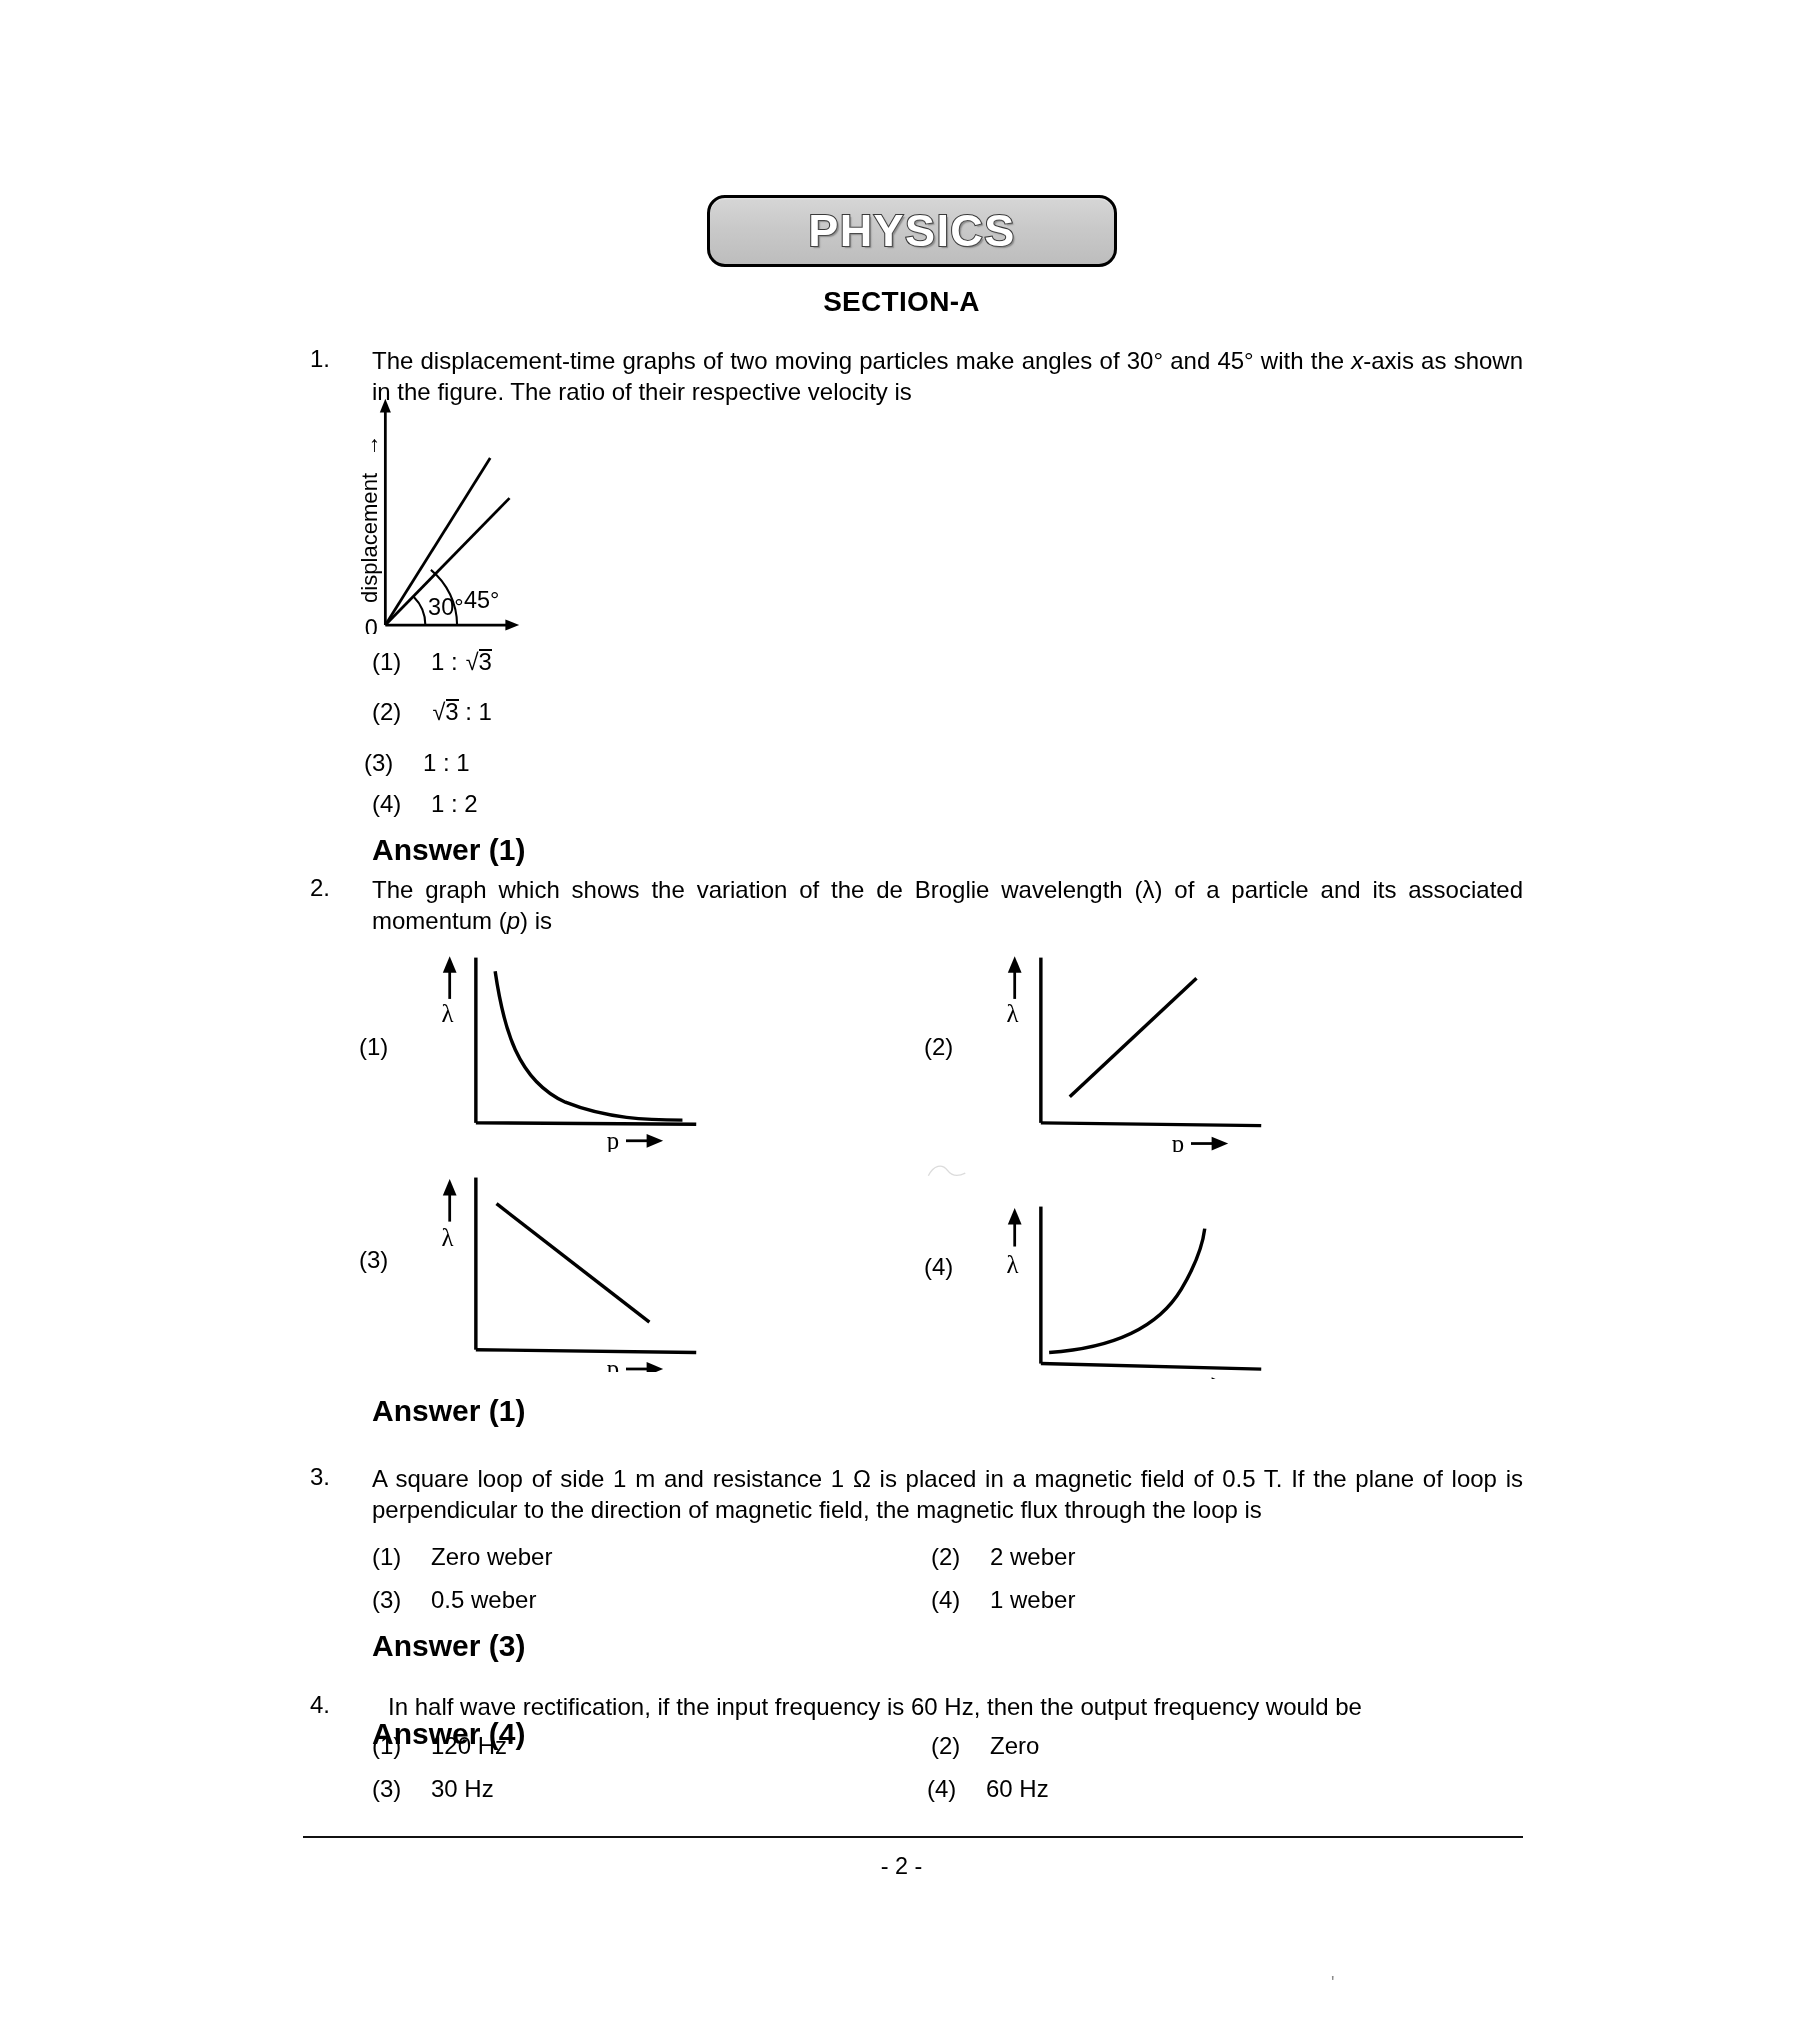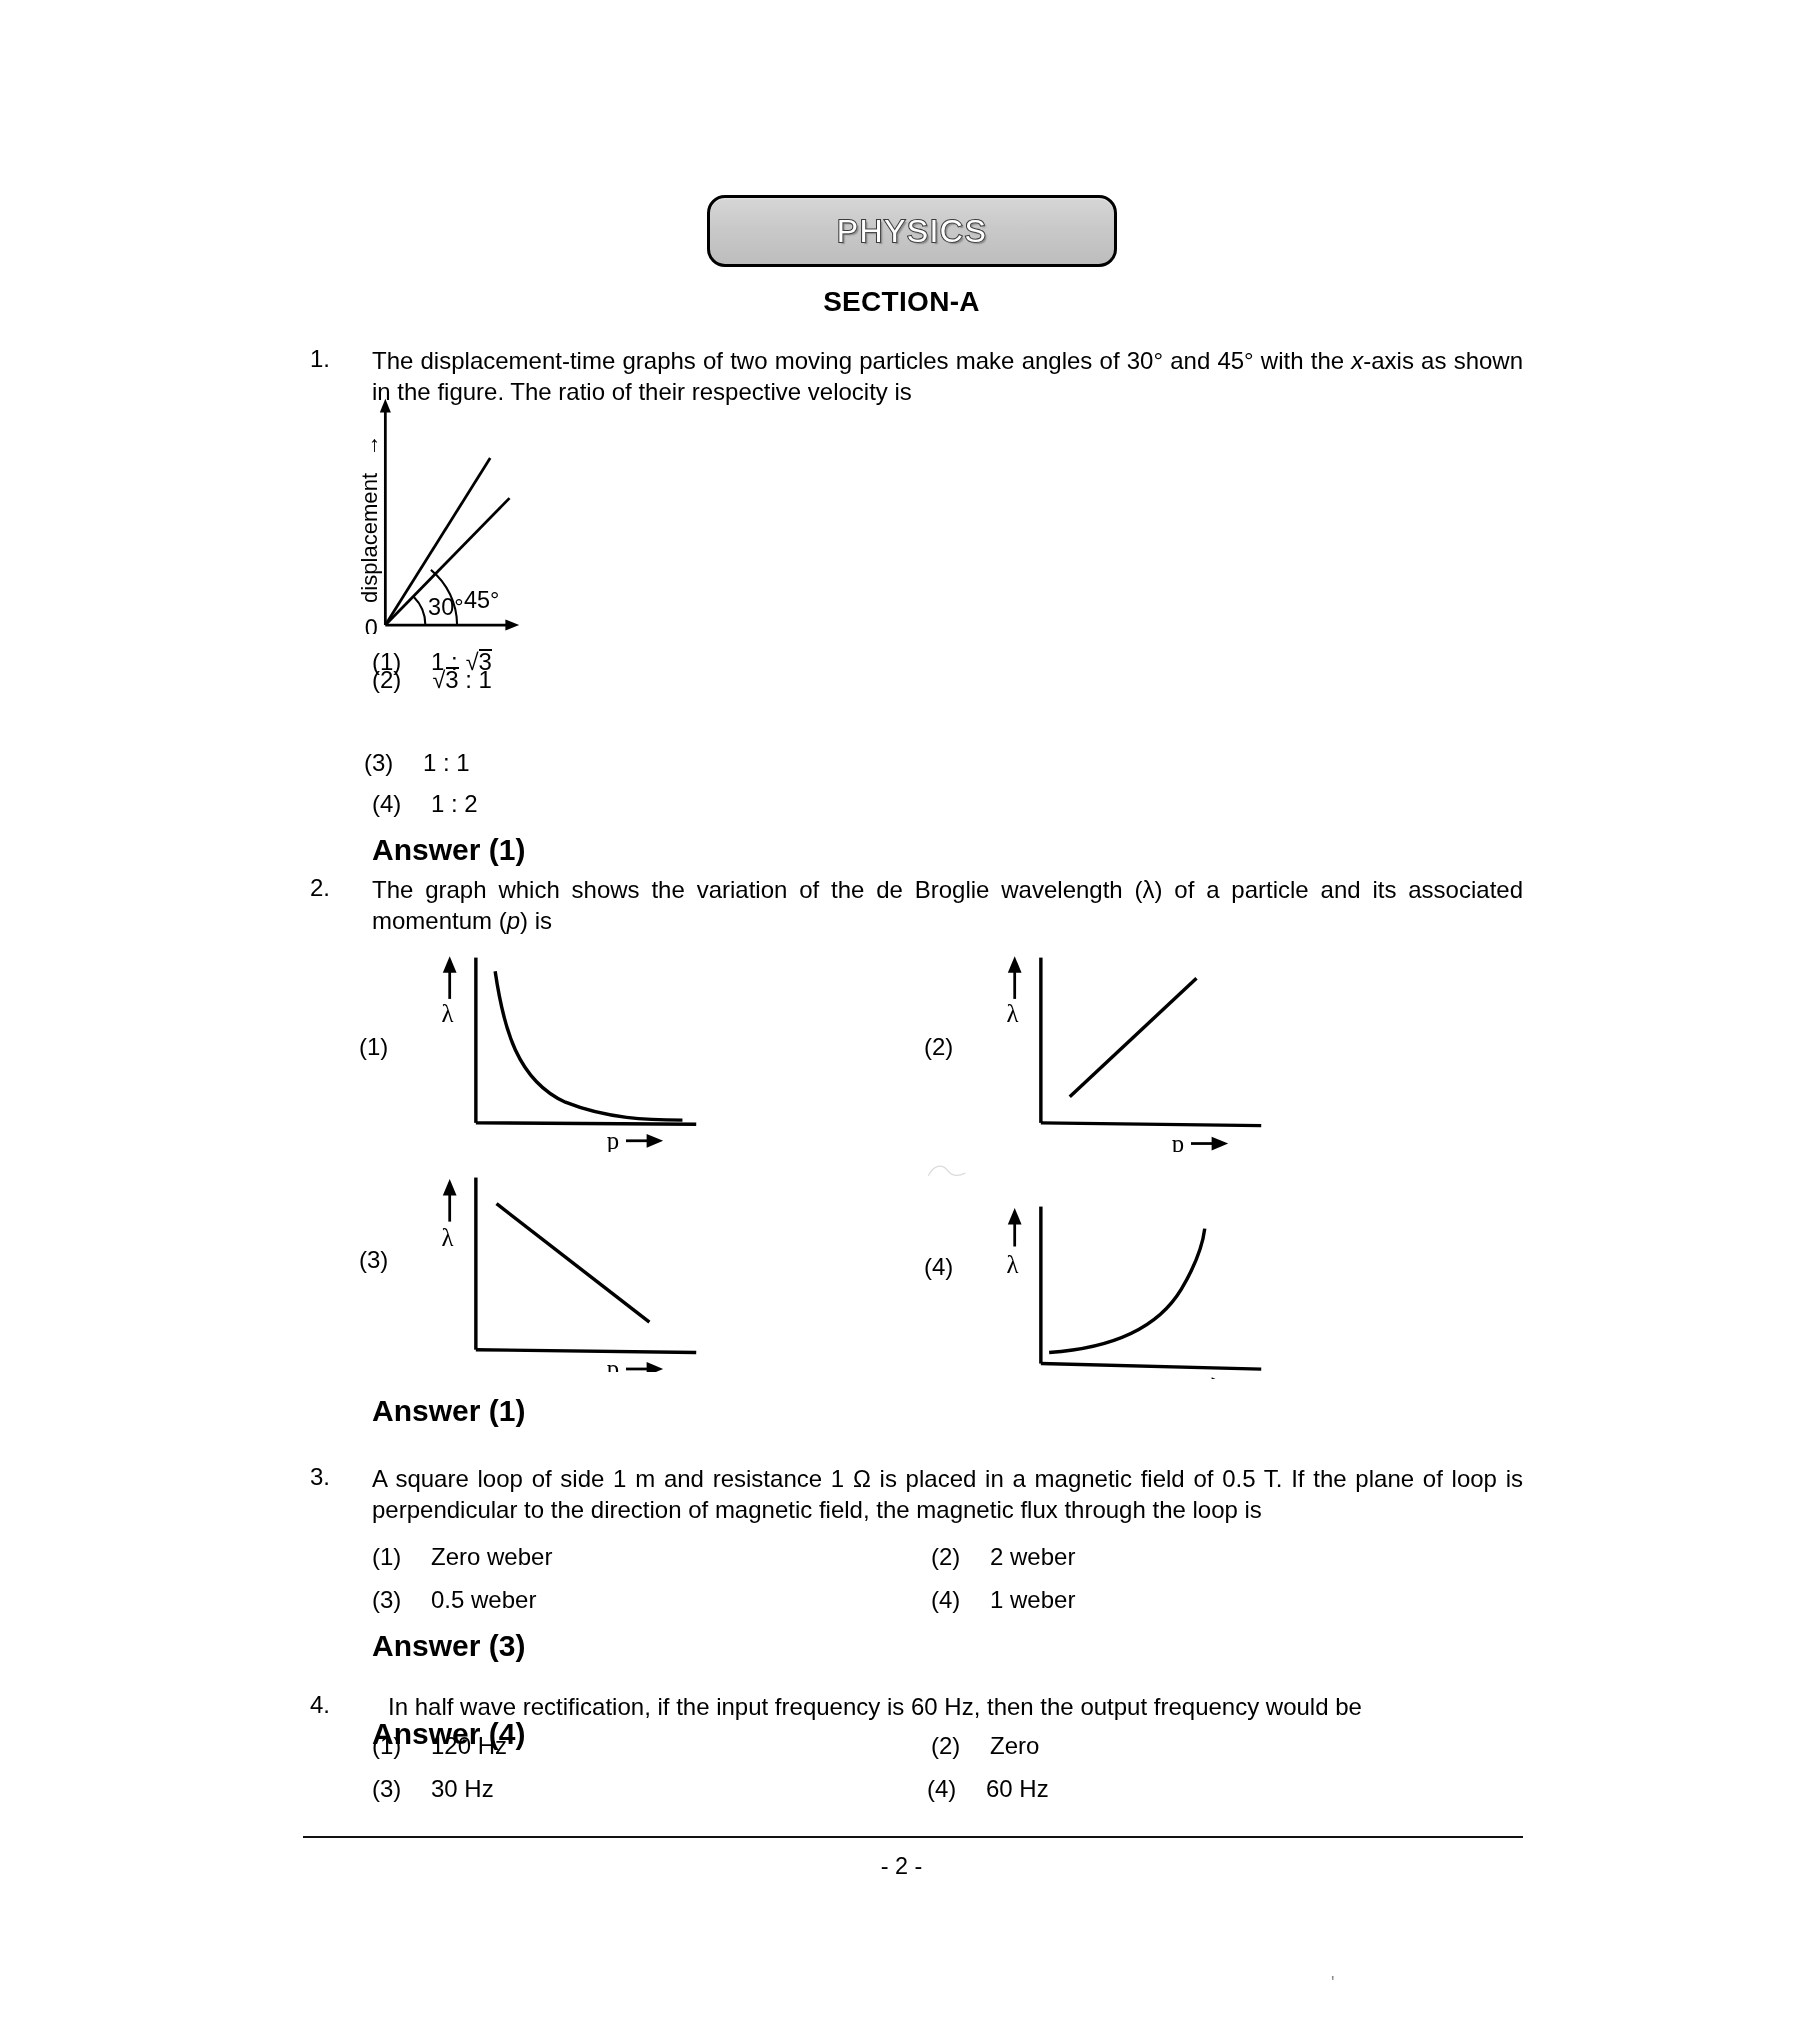--- a/index.html
+++ b/index.html
@@ -36,22 +36,22 @@
     height: 100%;
     border: 3.4px solid #000000;
     border-radius: 18px;
     background: linear-gradient(180deg, #d6d6d6 0%, #c9c9c9 45%, #bdbdbd 100%);
     display: flex;
     align-items: center;
     justify-content: center;
     box-shadow: inset 0 1.4px 0 #e2e2e2;
   }
   .subject-banner-text {
-    font-size: 32px;
-    font-weight: normal;
+    font-size: 45px;
+    font-weight: bold;
     letter-spacing: 1.4px;
     color: #ffffff;
     -webkit-text-stroke: 2.1px #3a3a3a;
     paint-order: stroke fill;
     text-shadow: 2.1px 2.1px 1.4px rgba(90,90,90,0.55);
   }
 
   
   .section-title {
     position: absolute;
@@ -207,21 +207,21 @@
 
       <text x="96" y="372" font-family="Liberation Sans, sans-serif" font-size="32" fill="#000">time</text>
       <text x="168" y="372" font-family="Liberation Sans, sans-serif" font-size="32" fill="#000">→</text>
     </svg>
   </div>
 
   <div class="opt" style="left:372px; top:648px;">
     <span class="onum">(1)</span><span>1 : </span><span class="rad"><span class="radsym">√</span><span>3</span><span class="bar"></span></span>
   </div>
 
-  <div class="opt" style="left:372px; top:666px;">
+  <div class="opt" style="left:372px; top:698px;">
     <span class="onum">(2)</span><span class="rad"><span class="radsym">√</span><span>3</span><span class="bar"></span></span><span> : 1</span>
   </div>
 
   <div class="opt" style="left:364px; top:749px;">
     <span class="onum">(3)</span><span>1 : 1</span>
   </div>
 
   <div class="opt" style="left:372px; top:790px;">
     <span class="onum">(4)</span><span>1 : 2</span>
   </div>

